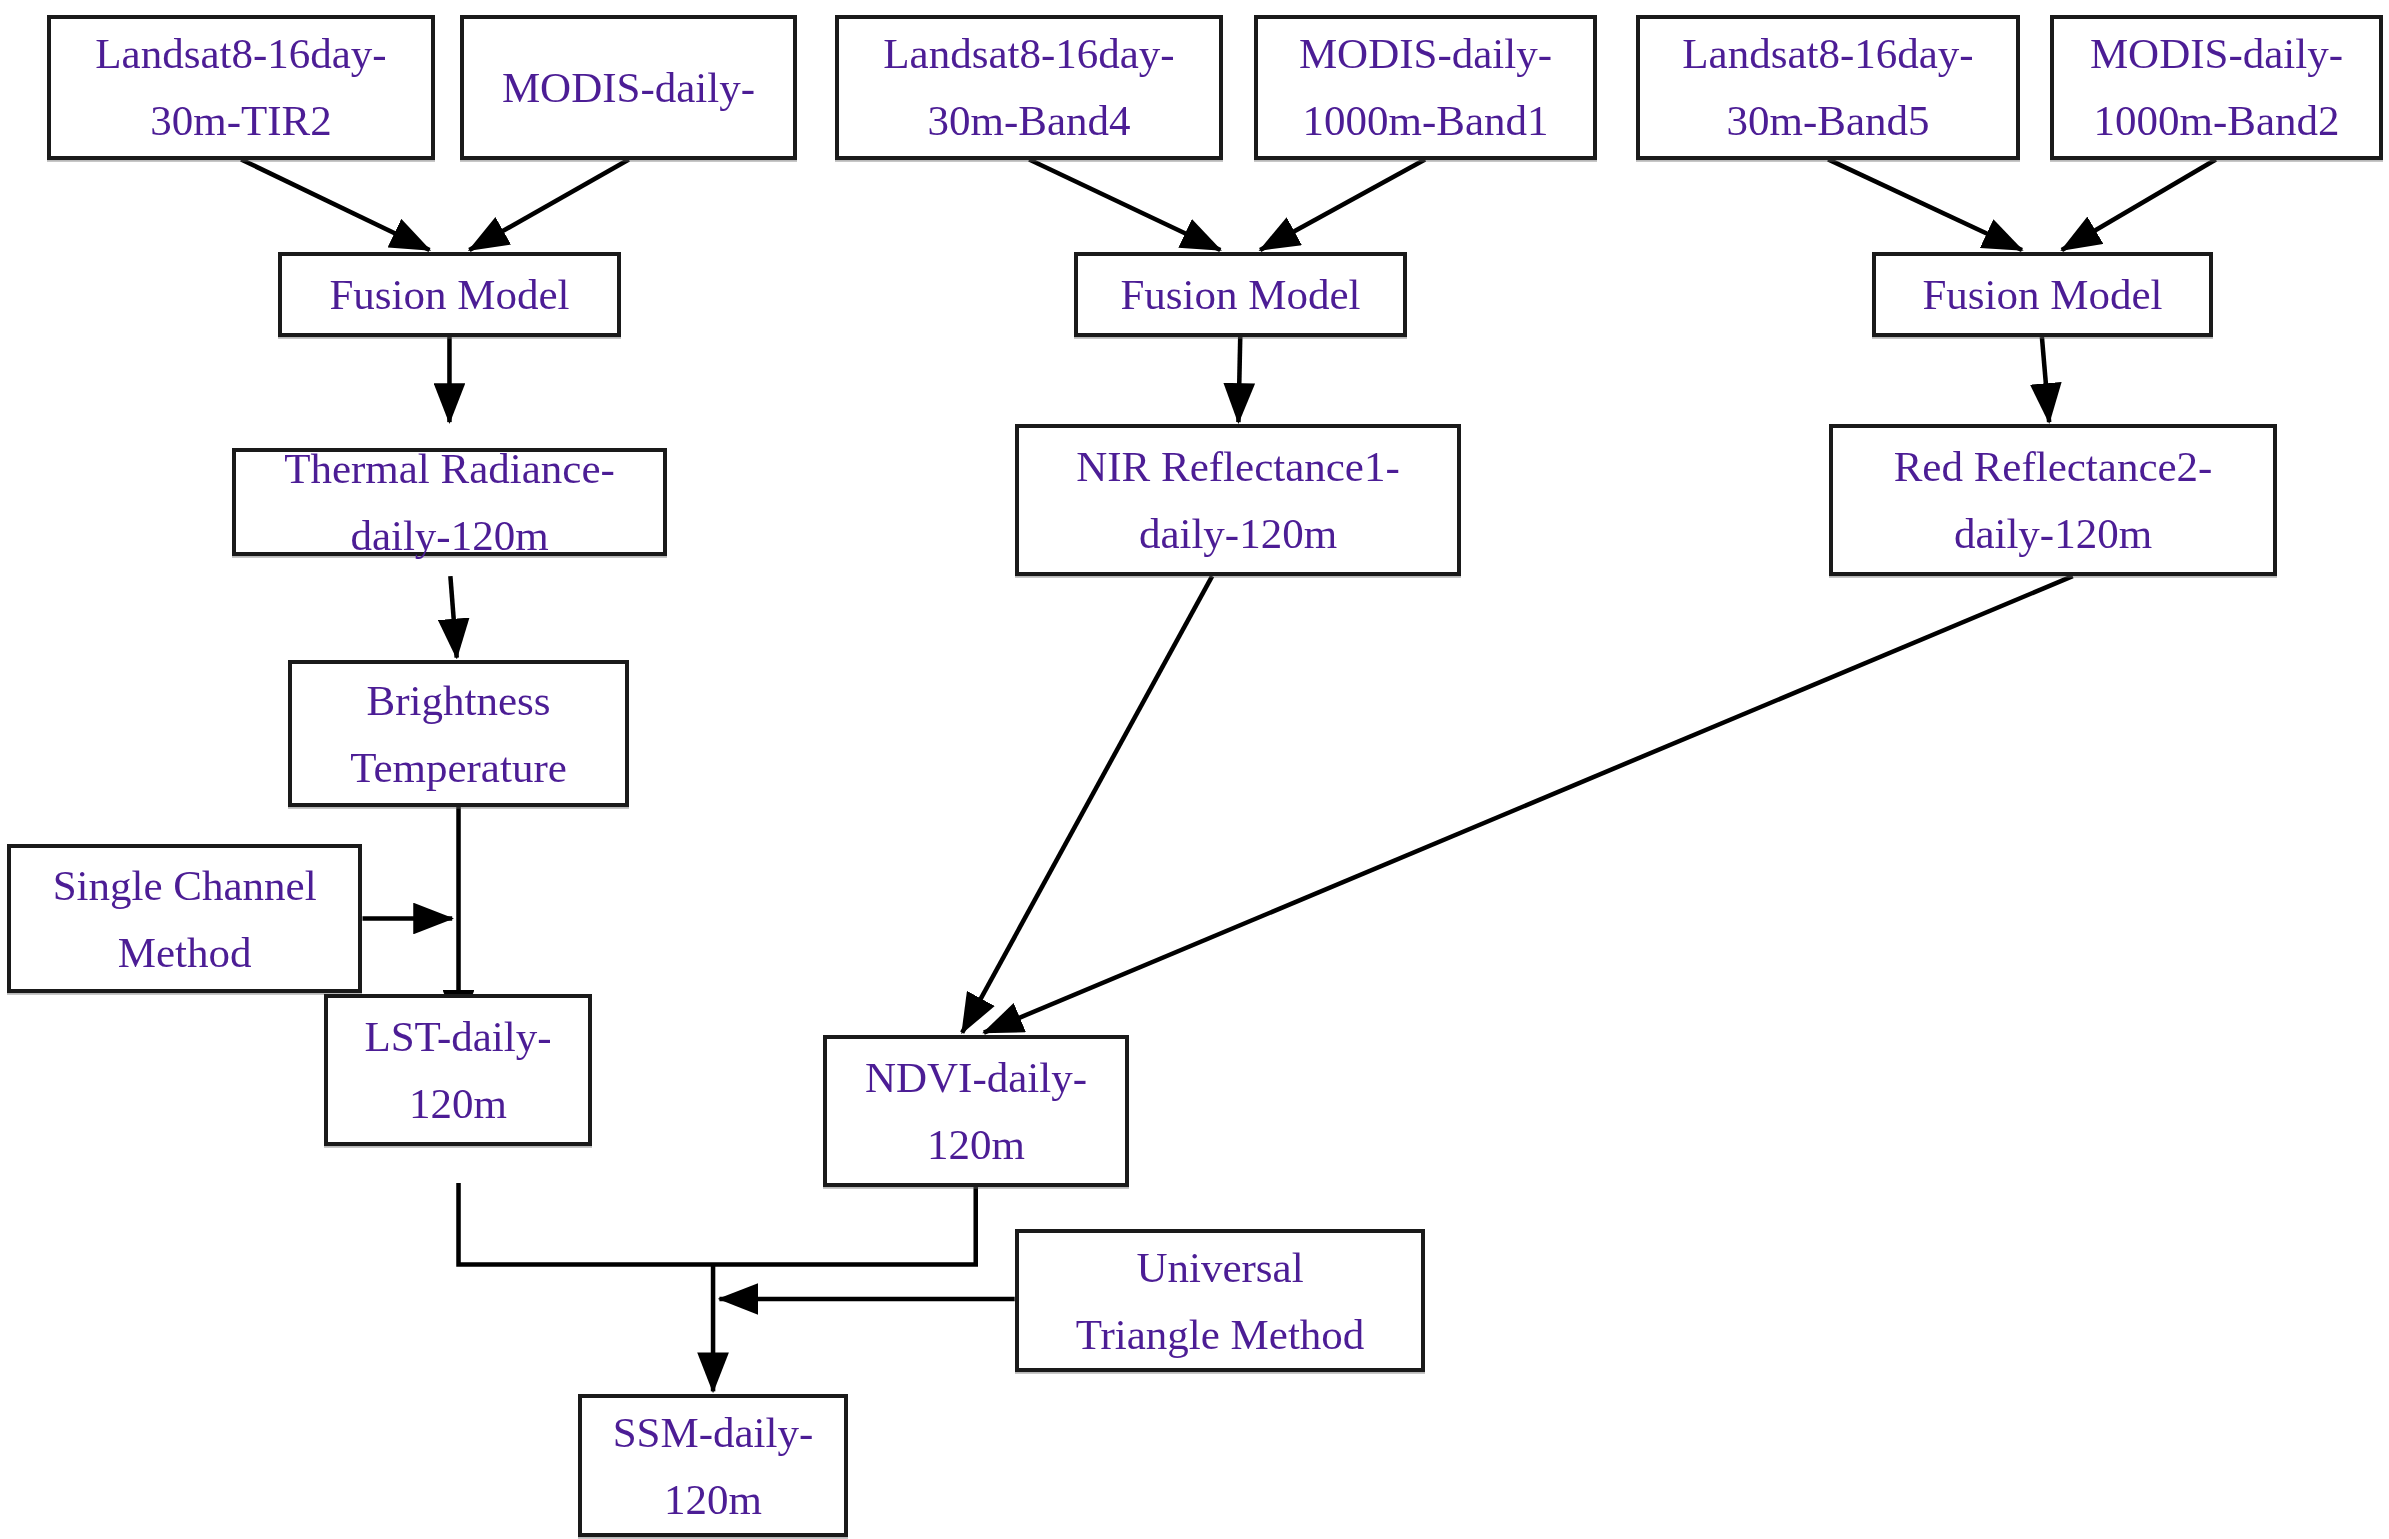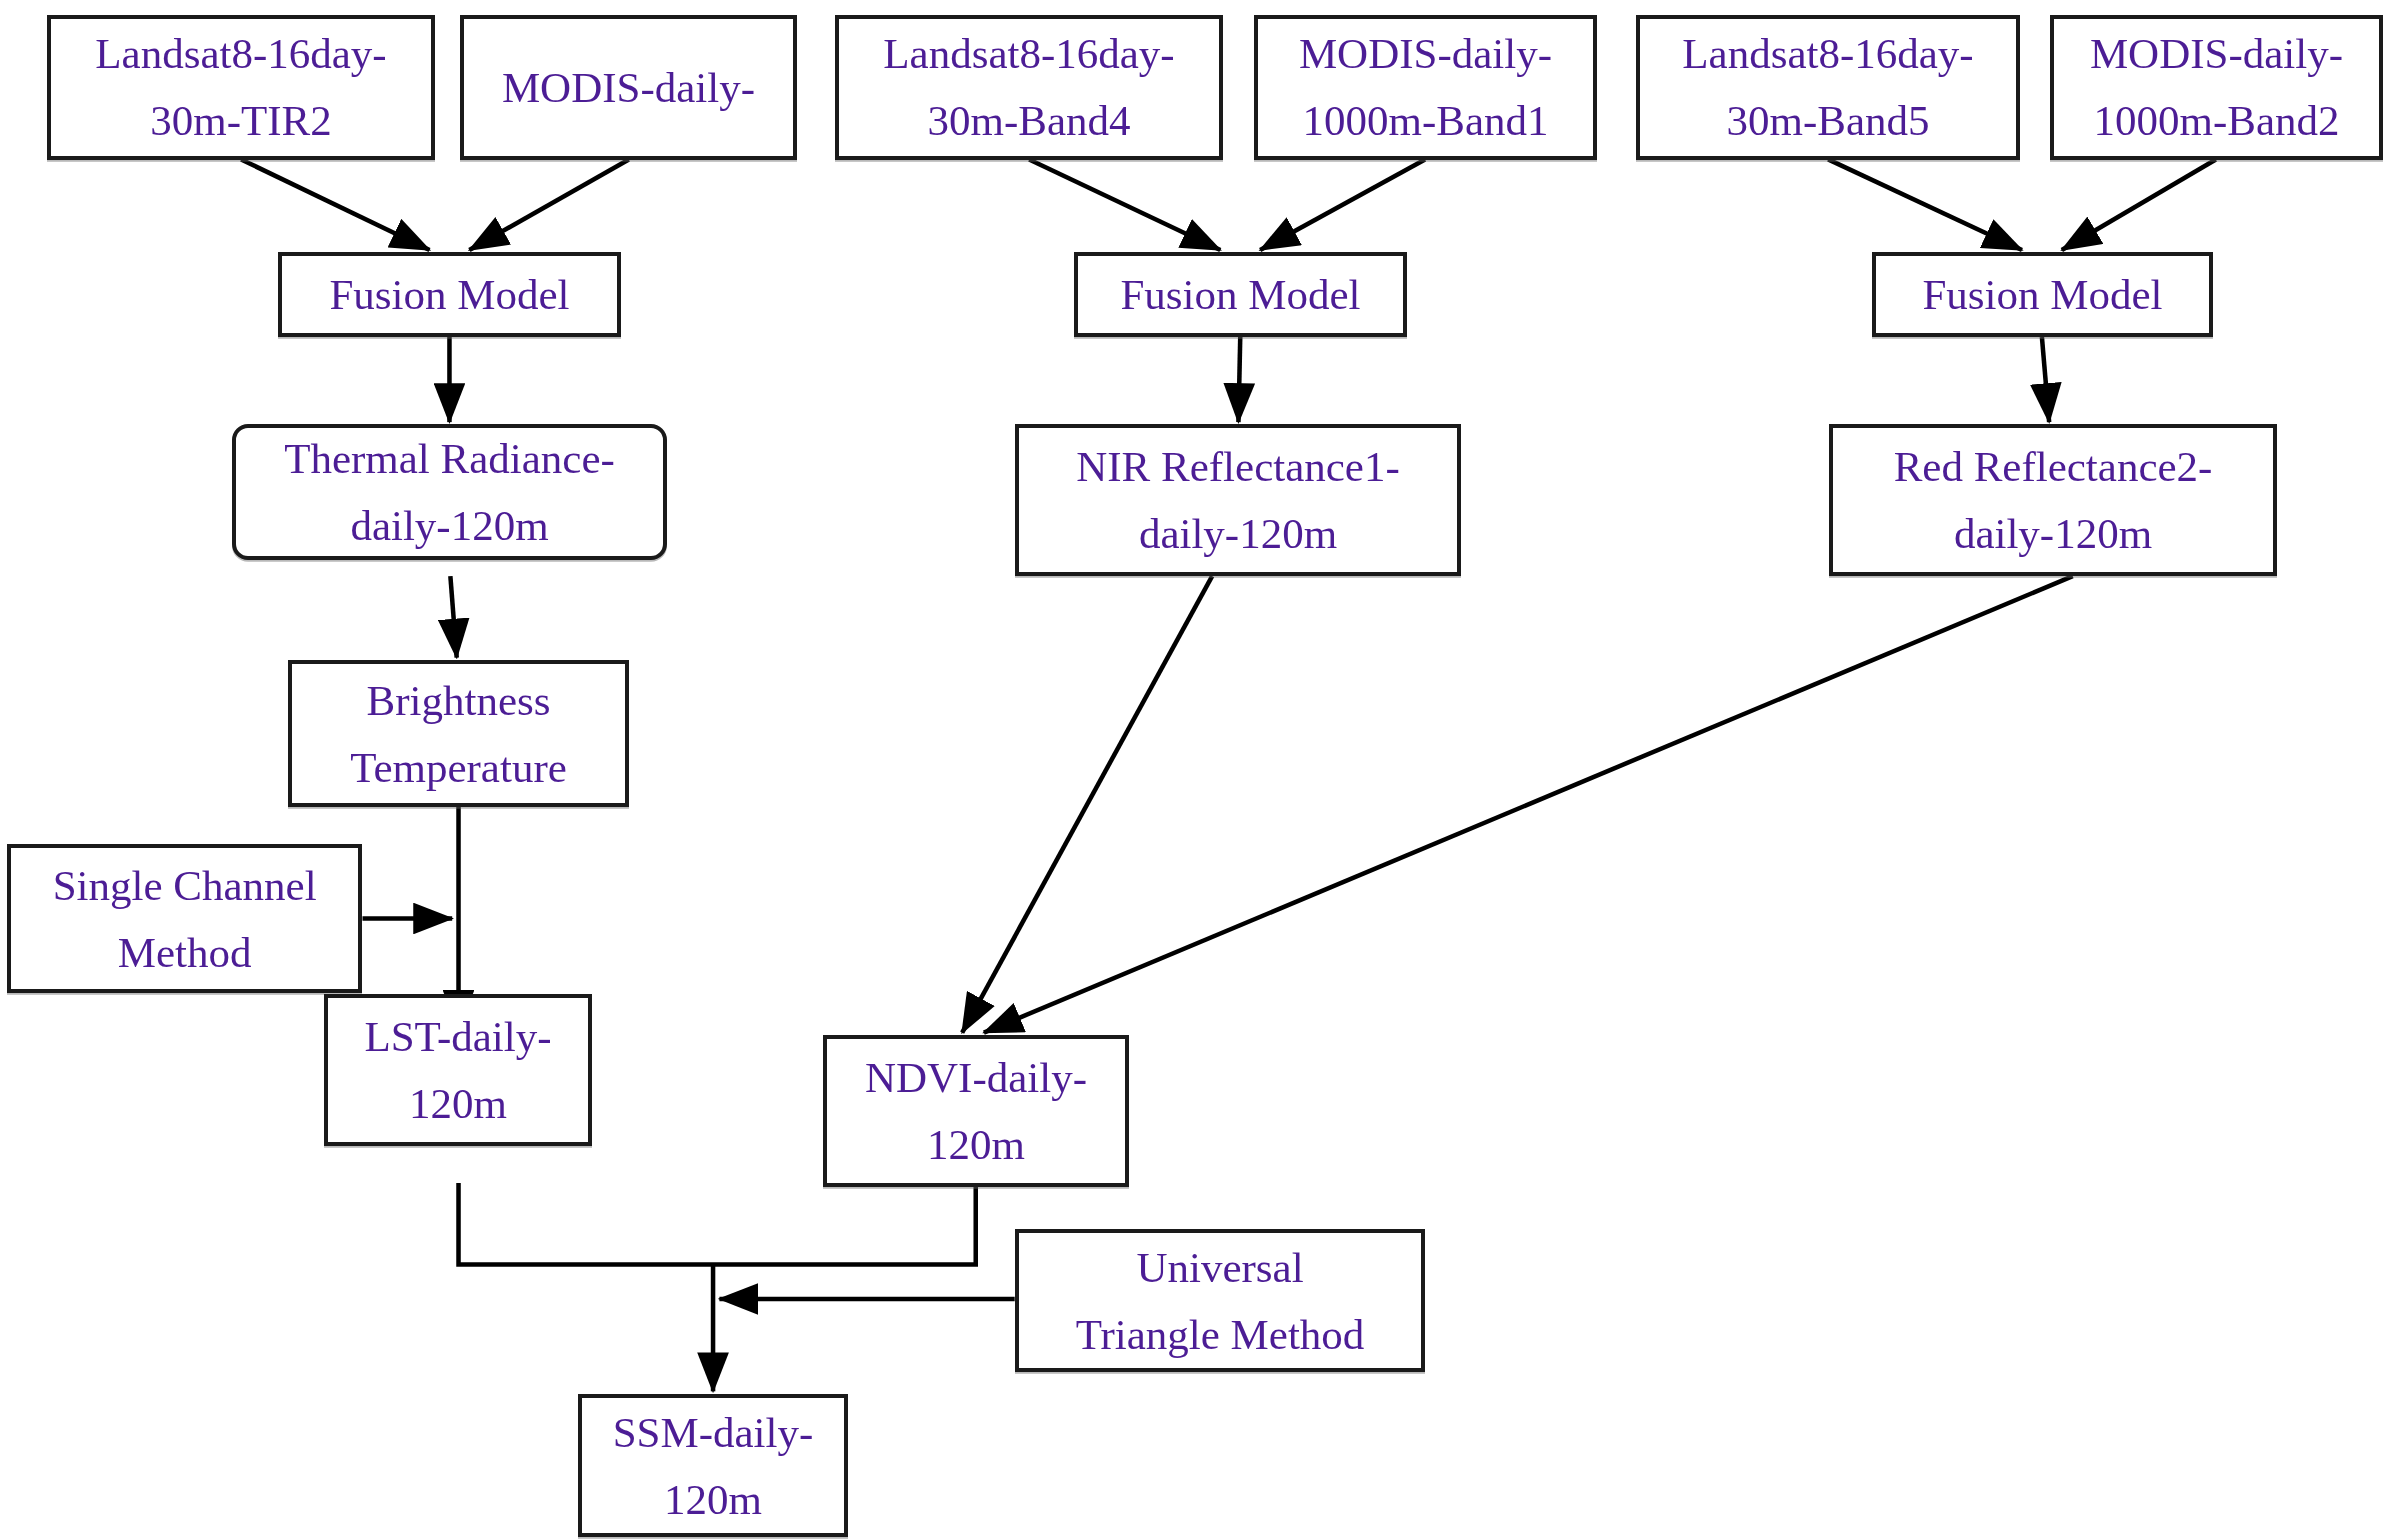--- a/index.html
+++ b/index.html
@@ -100,21 +100,21 @@
   <div class="node single-line" style="left:278px; top:252px; width:343px; height:85px;">
     <span>Fusion Model</span>
   </div>
   <div class="node single-line" style="left:1074px; top:252px; width:333px; height:85px;">
     <span>Fusion Model</span>
   </div>
   <div class="node single-line" style="left:1872px; top:252px; width:341px; height:85px;">
     <span>Fusion Model</span>
   </div>
 
-  <div class="node" style="left:232px; top:424px; width:435px; height:136px;border-radius:16px;">
+  <div class="node" style="left:232px; top:448px; width:435px; height:108px;">
     <span>Thermal Radiance-</span>
     <span>daily-120m</span>
   </div>
   <div class="node" style="left:1015px; top:424px; width:446px; height:152px;">
     <span>NIR Reflectance1-</span>
     <span>daily-120m</span>
   </div>
   <div class="node" style="left:1829px; top:424px; width:448px; height:152px;">
     <span>Red Reflectance2-</span>
     <span>daily-120m</span>

